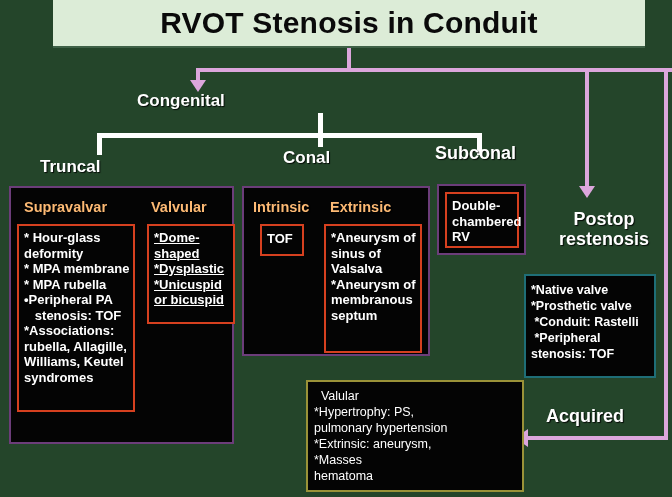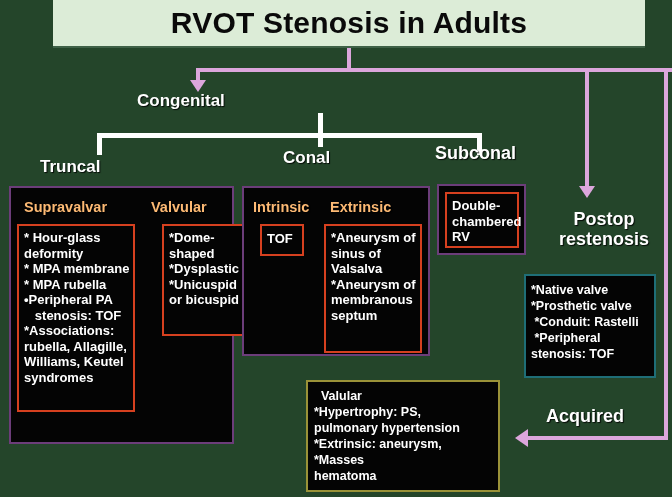--- a/index.html
+++ b/index.html
@@ -68,23 +68,23 @@
   .tealbox{
     position:absolute;left:524px;top:274px;width:132px;height:104px;
     border:2px solid #1f6e77;background:#040404;box-sizing:border-box;
     color:#ffffff;font-weight:bold;font-size:12.5px;line-height:16px;
     padding:6px 5px;
   }
   .tealbox .ln{display:block;white-space:pre;}
 
   
   .yelbox{
-    position:absolute;left:306px;top:380px;width:194px;height:112px;
+    position:absolute;left:306px;top:380px;width:218px;height:112px;
     border:2px solid #9a9238;background:#040404;box-sizing:border-box;
-    color:#ffffff;font-weight:bold;font-size:12.5px;line-height:16px;
+    color:#ffffff;font-weight:normal;font-size:12.5px;line-height:16px;
     padding:6px 6px;
   }
   .yelbox .ln{display:block;white-space:pre;}
 
   
   .wline{position:absolute;background:#ffffff;}
   .pline{position:absolute;background:#dca6dc;}
   .parrow{position:absolute;width:0;height:0;}
   .parrow-down{
     border-left:8px solid transparent;border-right:8px solid transparent;
@@ -94,21 +94,21 @@
     border-top:9px solid transparent;border-bottom:9px solid transparent;
     border-right:13px solid #dca6dc;
   }
 </style>
 </head>
 <body>
 
 <div id="canvas">
 
   <div class="title-banner">
-    <span class="t">RVOT Stenosis in Adults</span>
+    <span class="t">RVOT Stenosis in Conduit</span>
   </div>
 
   <div class="pline" style="left:347px;top:48px;width:4px;height:22px;"></div>
 
   <div class="pline" style="left:196px;top:68px;width:476px;height:4px;"></div>
 
   <div class="pline" style="left:196px;top:68px;width:4px;height:14px;"></div>
   <div class="parrow parrow-down" style="left:190px;top:80px;"></div>
 
   <div class="pline" style="left:585px;top:68px;width:4px;height:120px;"></div>
@@ -140,21 +140,21 @@
       <span class="ln">* MPA membrane</span>
       <span class="ln">* MPA rubella</span>
       <span class="ln">•Peripheral PA</span>
       <span class="ln">   stenosis: TOF</span>
       <span class="ln">*Associations:</span>
       <span class="ln">rubella, Allagille,</span>
       <span class="ln">Williams, Keutel</span>
       <span class="ln">syndromes</span>
     </div>
 
-    <div class="rbox" style="left:151px;top:36px;width:88px;height:112px;">
+    <div class="rbox" style="left:136px;top:36px;width:88px;height:100px;text-decoration:underline;">
       <span class="ln">*Dome-</span>
       <span class="ln">shaped</span>
       <span class="ln">*Dysplastic</span>
       <span class="ln">*Unicuspid</span>
       <span class="ln">or bicuspid</span>
     </div>
   </div>
 
   <div class="panel panel-conal">
     <div class="subhead" style="left:9px;top:11px;">Intrinsic</div>

